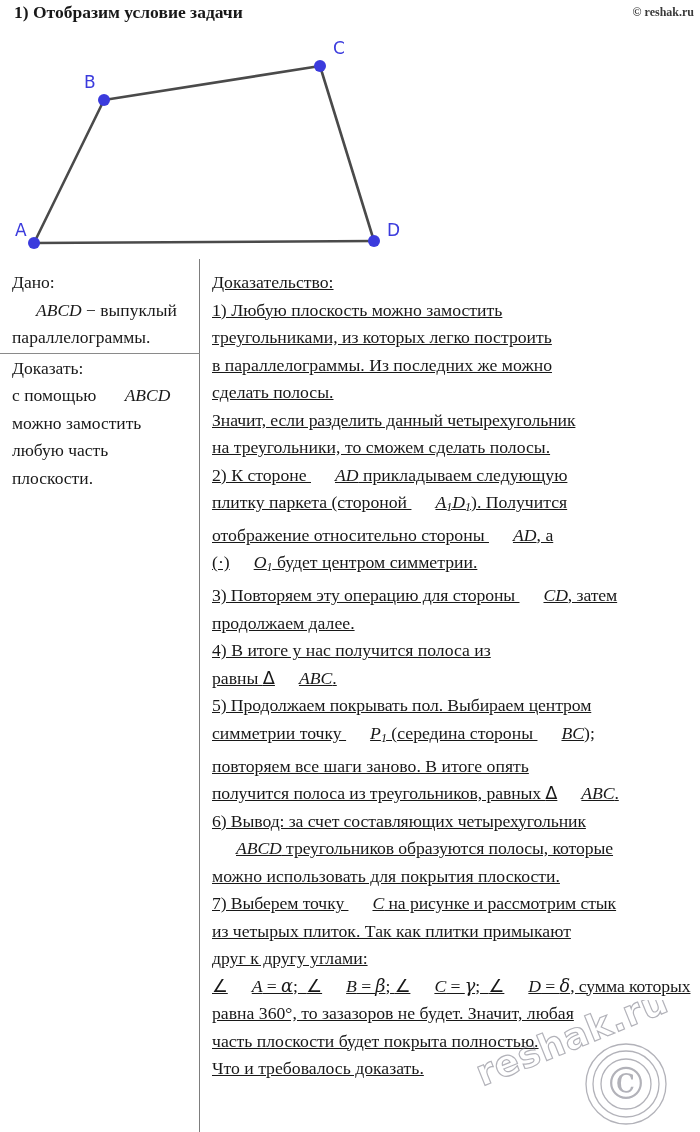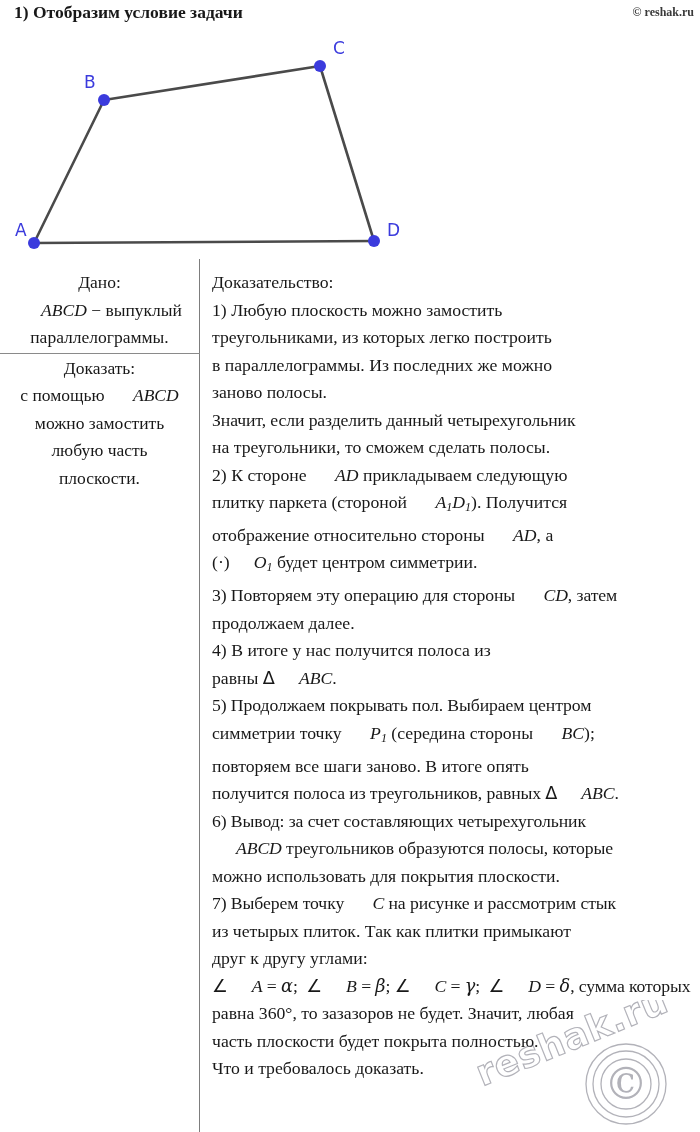--- a/index.html
+++ b/index.html
@@ -70,27 +70,27 @@
     display: flex;
     align-items: stretch;
   }
   #given-column {
     position: relative;
     width: 200px;
     flex: 0 0 200px;
     box-sizing: border-box;
     padding: 10px 12px 0 12px;
     border-right: 1.5px solid #7d7d7d;
-    text-align: center;
   }
   #proof-column {
     position: relative;
     flex: 1 1 auto;
     box-sizing: border-box;
     padding: 10px 2px 8px 12px;
+    text-decoration: underline;
   }
 
   .block-heading {
     font-size: 17.5px;
     line-height: 27.5px;
     white-space: nowrap;
   }
   .given-line {
     font-size: 17.5px;
     line-height: 27.5px;
@@ -183,21 +183,21 @@
     <div class="given-line">любую часть</div>
     <div class="given-line">плоскости.</div>
   </div>
 
   <div id="proof-column">
     <div class="proof-line">Доказательство:</div>
 
     <div class="proof-line">1) Любую плоскость можно замостить</div>
     <div class="proof-line">треугольниками, из которых легко построить</div>
     <div class="proof-line">в параллелограммы. Из последних же можно</div>
-    <div class="proof-line">заново полосы.</div>
+    <div class="proof-line">сделать полосы.</div>
     <div class="proof-line tight">Значит, если разделить данный четырехугольник</div>
     <div class="proof-line">на треугольники, то сможем сделать полосы.</div>
 
     <div class="proof-line">2) К стороне <i class="mathit">AD</i> прикладываем следующую</div>
     <div class="proof-line">плитку паркета (стороной <i class="mathit">A<span class="sub">1</span>D<span class="sub">1</span></i>). Получится</div>
     <div class="proof-line">отображение относительно стороны <i class="mathit">AD</i>, а</div>
     <div class="proof-line">(·)<i class="mathit">O<span class="sub">1</span></i> будет центром симметрии.</div>
     <div class="proof-line tight">3) Повторяем эту операцию для стороны <i class="mathit">CD</i>, затем</div>
     <div class="proof-line">продолжаем далее.</div>
 

